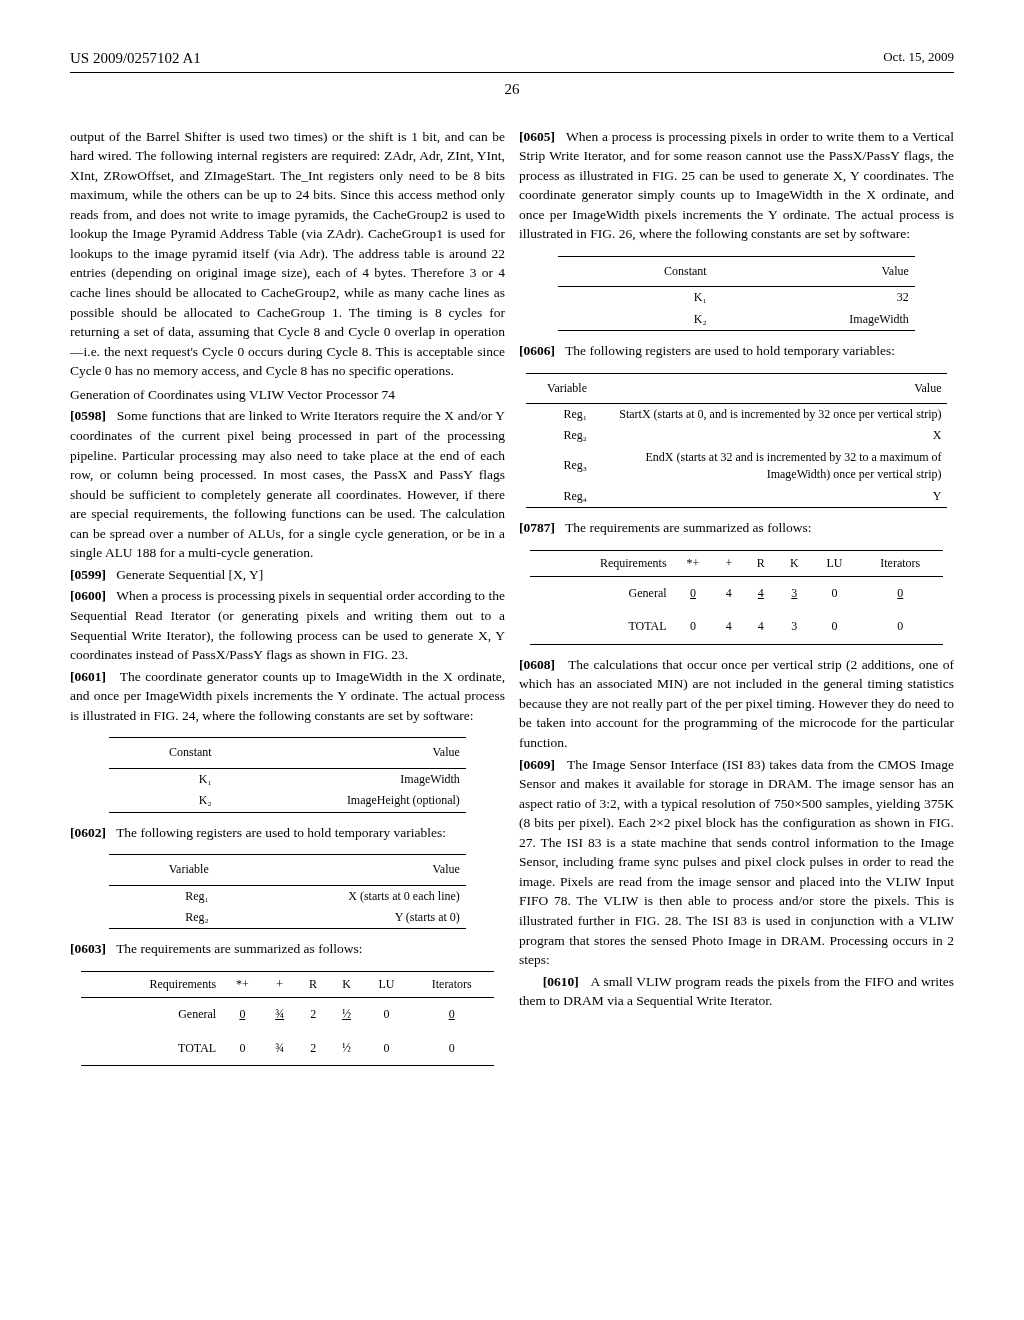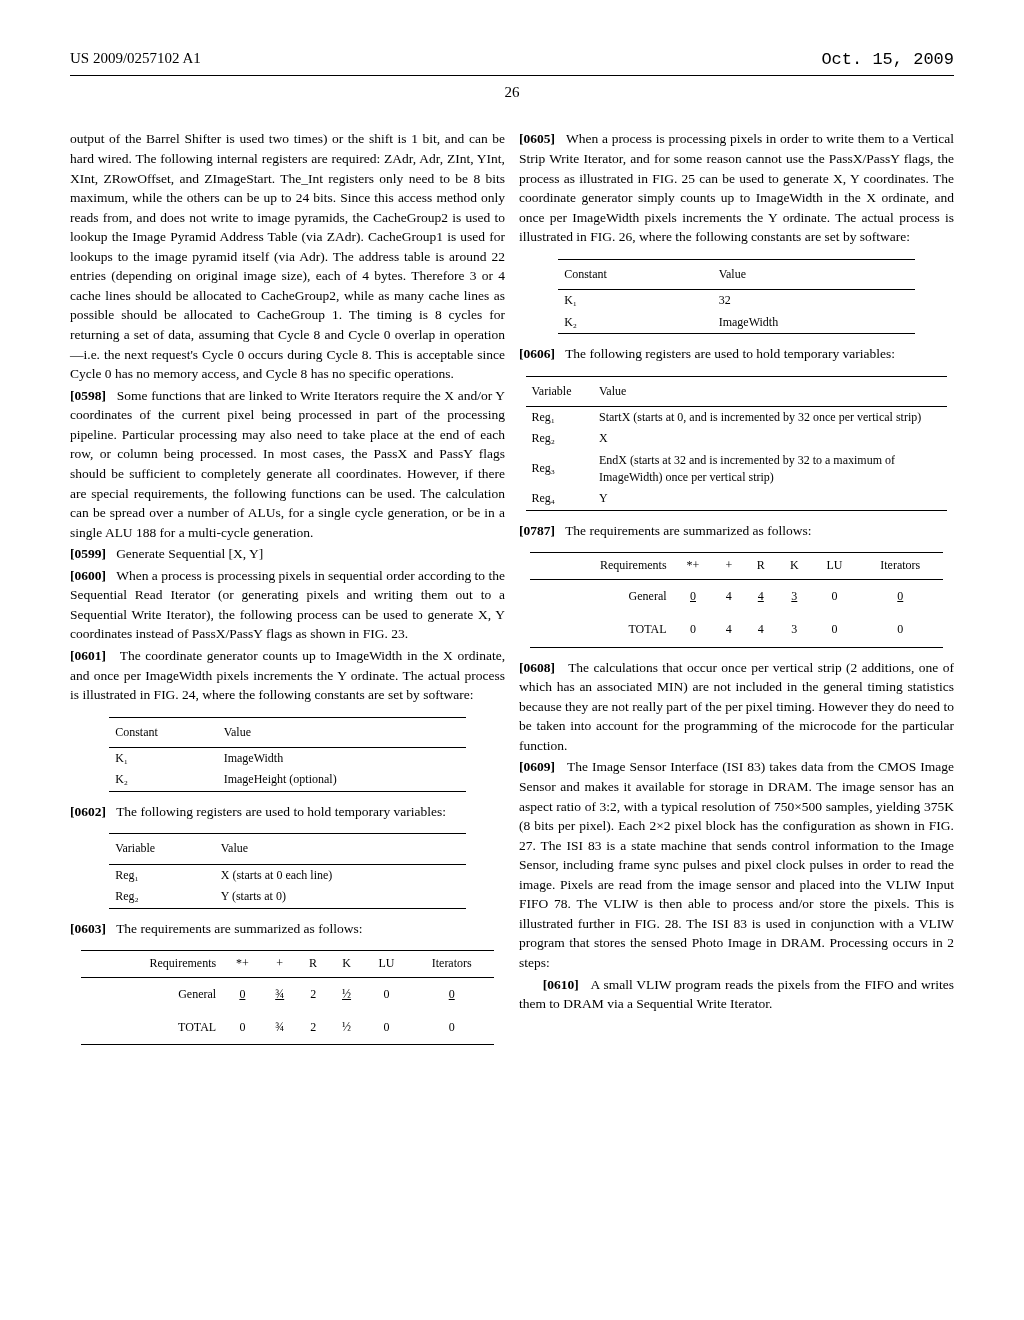--- a/index.html
+++ b/index.html
@@ -14,21 +14,21 @@
       color: #000;
     }
     .header {
       display: flex;
       justify-content: space-between;
       border-bottom: 1.5px solid #000;
       padding-bottom: 2px;
       margin-bottom: 6px;
     }
     .header-left { font-size: 15px; }
-    .header-right { font-size: 17px; font-family: Liberation Mono, monospace; }
+    .header-right { font-size: 13px; }
     .page-number {
       text-align: center;
       font-size: 15px;
       margin-bottom: 26px;
     }
     .columns {
       display: flex;
       gap: 14px;
     }
     .col {
@@ -39,21 +39,21 @@
     .para-num { font-weight: bold; }
     .section-head { margin-top: 4px; margin-bottom: 2px; }
     table.data {
       width: 82%;
       margin: 12px auto 10px auto;
       border-collapse: collapse;
       font-size: 12px;
     }
     table.data th, table.data td {
       padding: 2px 6px;
-      text-align: left;
+      text-align: right;
       font-weight: normal;
     }
     table.data thead tr { border-top: 1.5px solid #000; border-bottom: 1px solid #000; }
     table.data tbody { border-bottom: 1.5px solid #000; }
     table.data thead th { padding-top: 6px; padding-bottom: 6px; }
     table.req {
       width: 95%;
       margin: 12px auto 10px auto;
       border-collapse: collapse;
       font-size: 12px;
@@ -82,20 +82,21 @@
 
 <div class="header">
   <div class="header-left">US 2009/0257102 A1</div>
   <div class="header-right">Oct. 15, 2009</div>
 </div>
 <div class="page-number">26</div>
 
 <div class="columns">
   <div class="col">
     <p class="para">output of the Barrel Shifter is used two times) or the shift is 1 bit, and can be hard wired. The following internal registers are required: ZAdr, Adr, ZInt, YInt, XInt, ZRowOffset, and ZImageStart. The_Int registers only need to be 8 bits maximum, while the others can be up to 24 bits. Since this access method only reads from, and does not write to image pyramids, the CacheGroup2 is used to lookup the Image Pyramid Address Table (via ZAdr). CacheGroup1 is used for lookups to the image pyramid itself (via Adr). The address table is around 22 entries (depending on original image size), each of 4 bytes. Therefore 3 or 4 cache lines should be allocated to CacheGroup2, while as many cache lines as possible should be allocated to CacheGroup 1. The timing is 8 cycles for returning a set of data, assuming that Cycle 8 and Cycle 0 overlap in operation—i.e. the next request's Cycle 0 occurs during Cycle 8. This is acceptable since Cycle 0 has no memory access, and Cycle 8 has no specific operations.</p>
+    <p class="para section-head">Generation of Coordinates using VLIW Vector Processor 74</p>
     <p class="para"><span class="para-num">[0598]</span>&nbsp;&nbsp;&nbsp;<span>Some functions that are linked to Write Iterators require the X and/or Y coordinates of the current pixel being processed in part of the processing pipeline. Particular processing may also need to take place at the end of each row, or column being processed. In most cases, the PassX and PassY flags should be sufficient to completely generate all coordinates. However, if there are special requirements, the following functions can be used. The calculation can be spread over a number of ALUs, for a single cycle generation, or be in a single ALU 188 for a multi-cycle generation.</span></p>
     <p class="para"><span class="para-num">[0599]</span>&nbsp;&nbsp;&nbsp;<span>Generate Sequential [X, Y]</span></p>
     <p class="para"><span class="para-num">[0600]</span>&nbsp;&nbsp;&nbsp;<span>When a process is processing pixels in sequential order according to the Sequential Read Iterator (or generating pixels and writing them out to a Sequential Write Iterator), the following process can be used to generate X, Y coordinates instead of PassX/PassY flags as shown in FIG. 23.</span></p>
     <p class="para"><span class="para-num">[0601]</span>&nbsp;&nbsp;&nbsp;<span>The coordinate generator counts up to ImageWidth in the X ordinate, and once per ImageWidth pixels increments the Y ordinate. The actual process is illustrated in FIG. 24, where the following constants are set by software:</span></p>
 
     <table class="data">
       <thead>
           <tr>
         <th>Constant</th>
         <th>Value</th>

